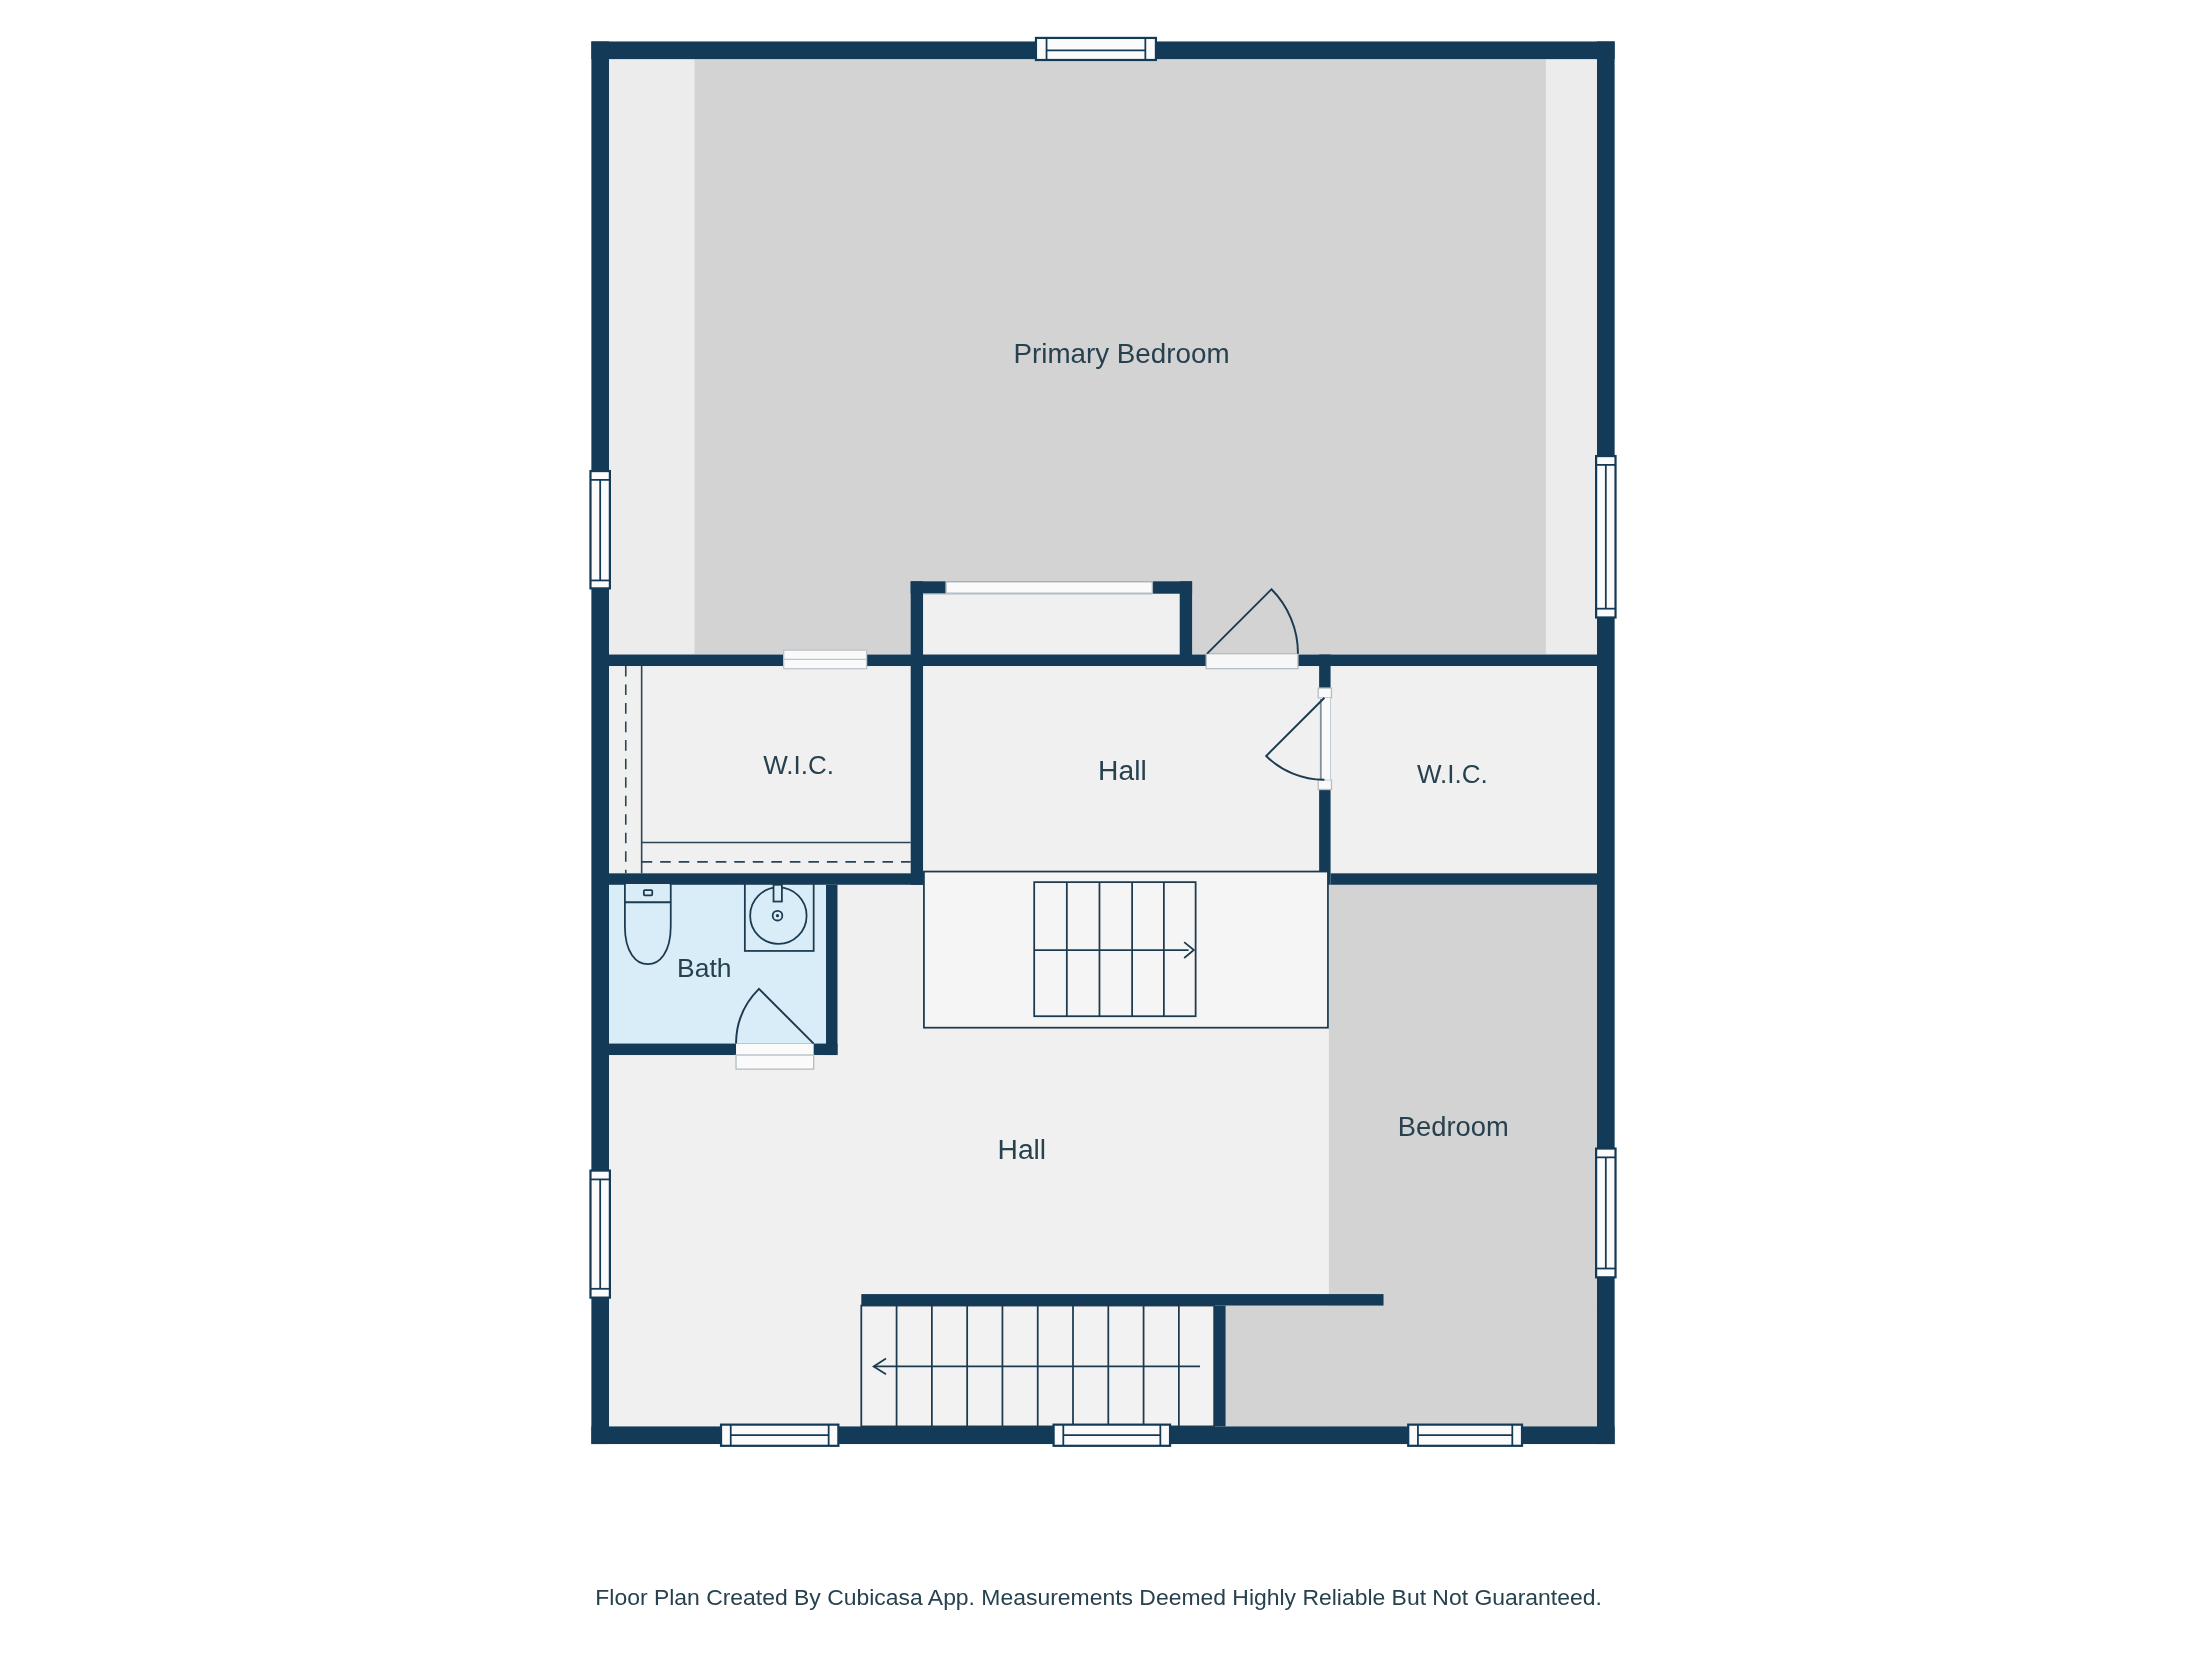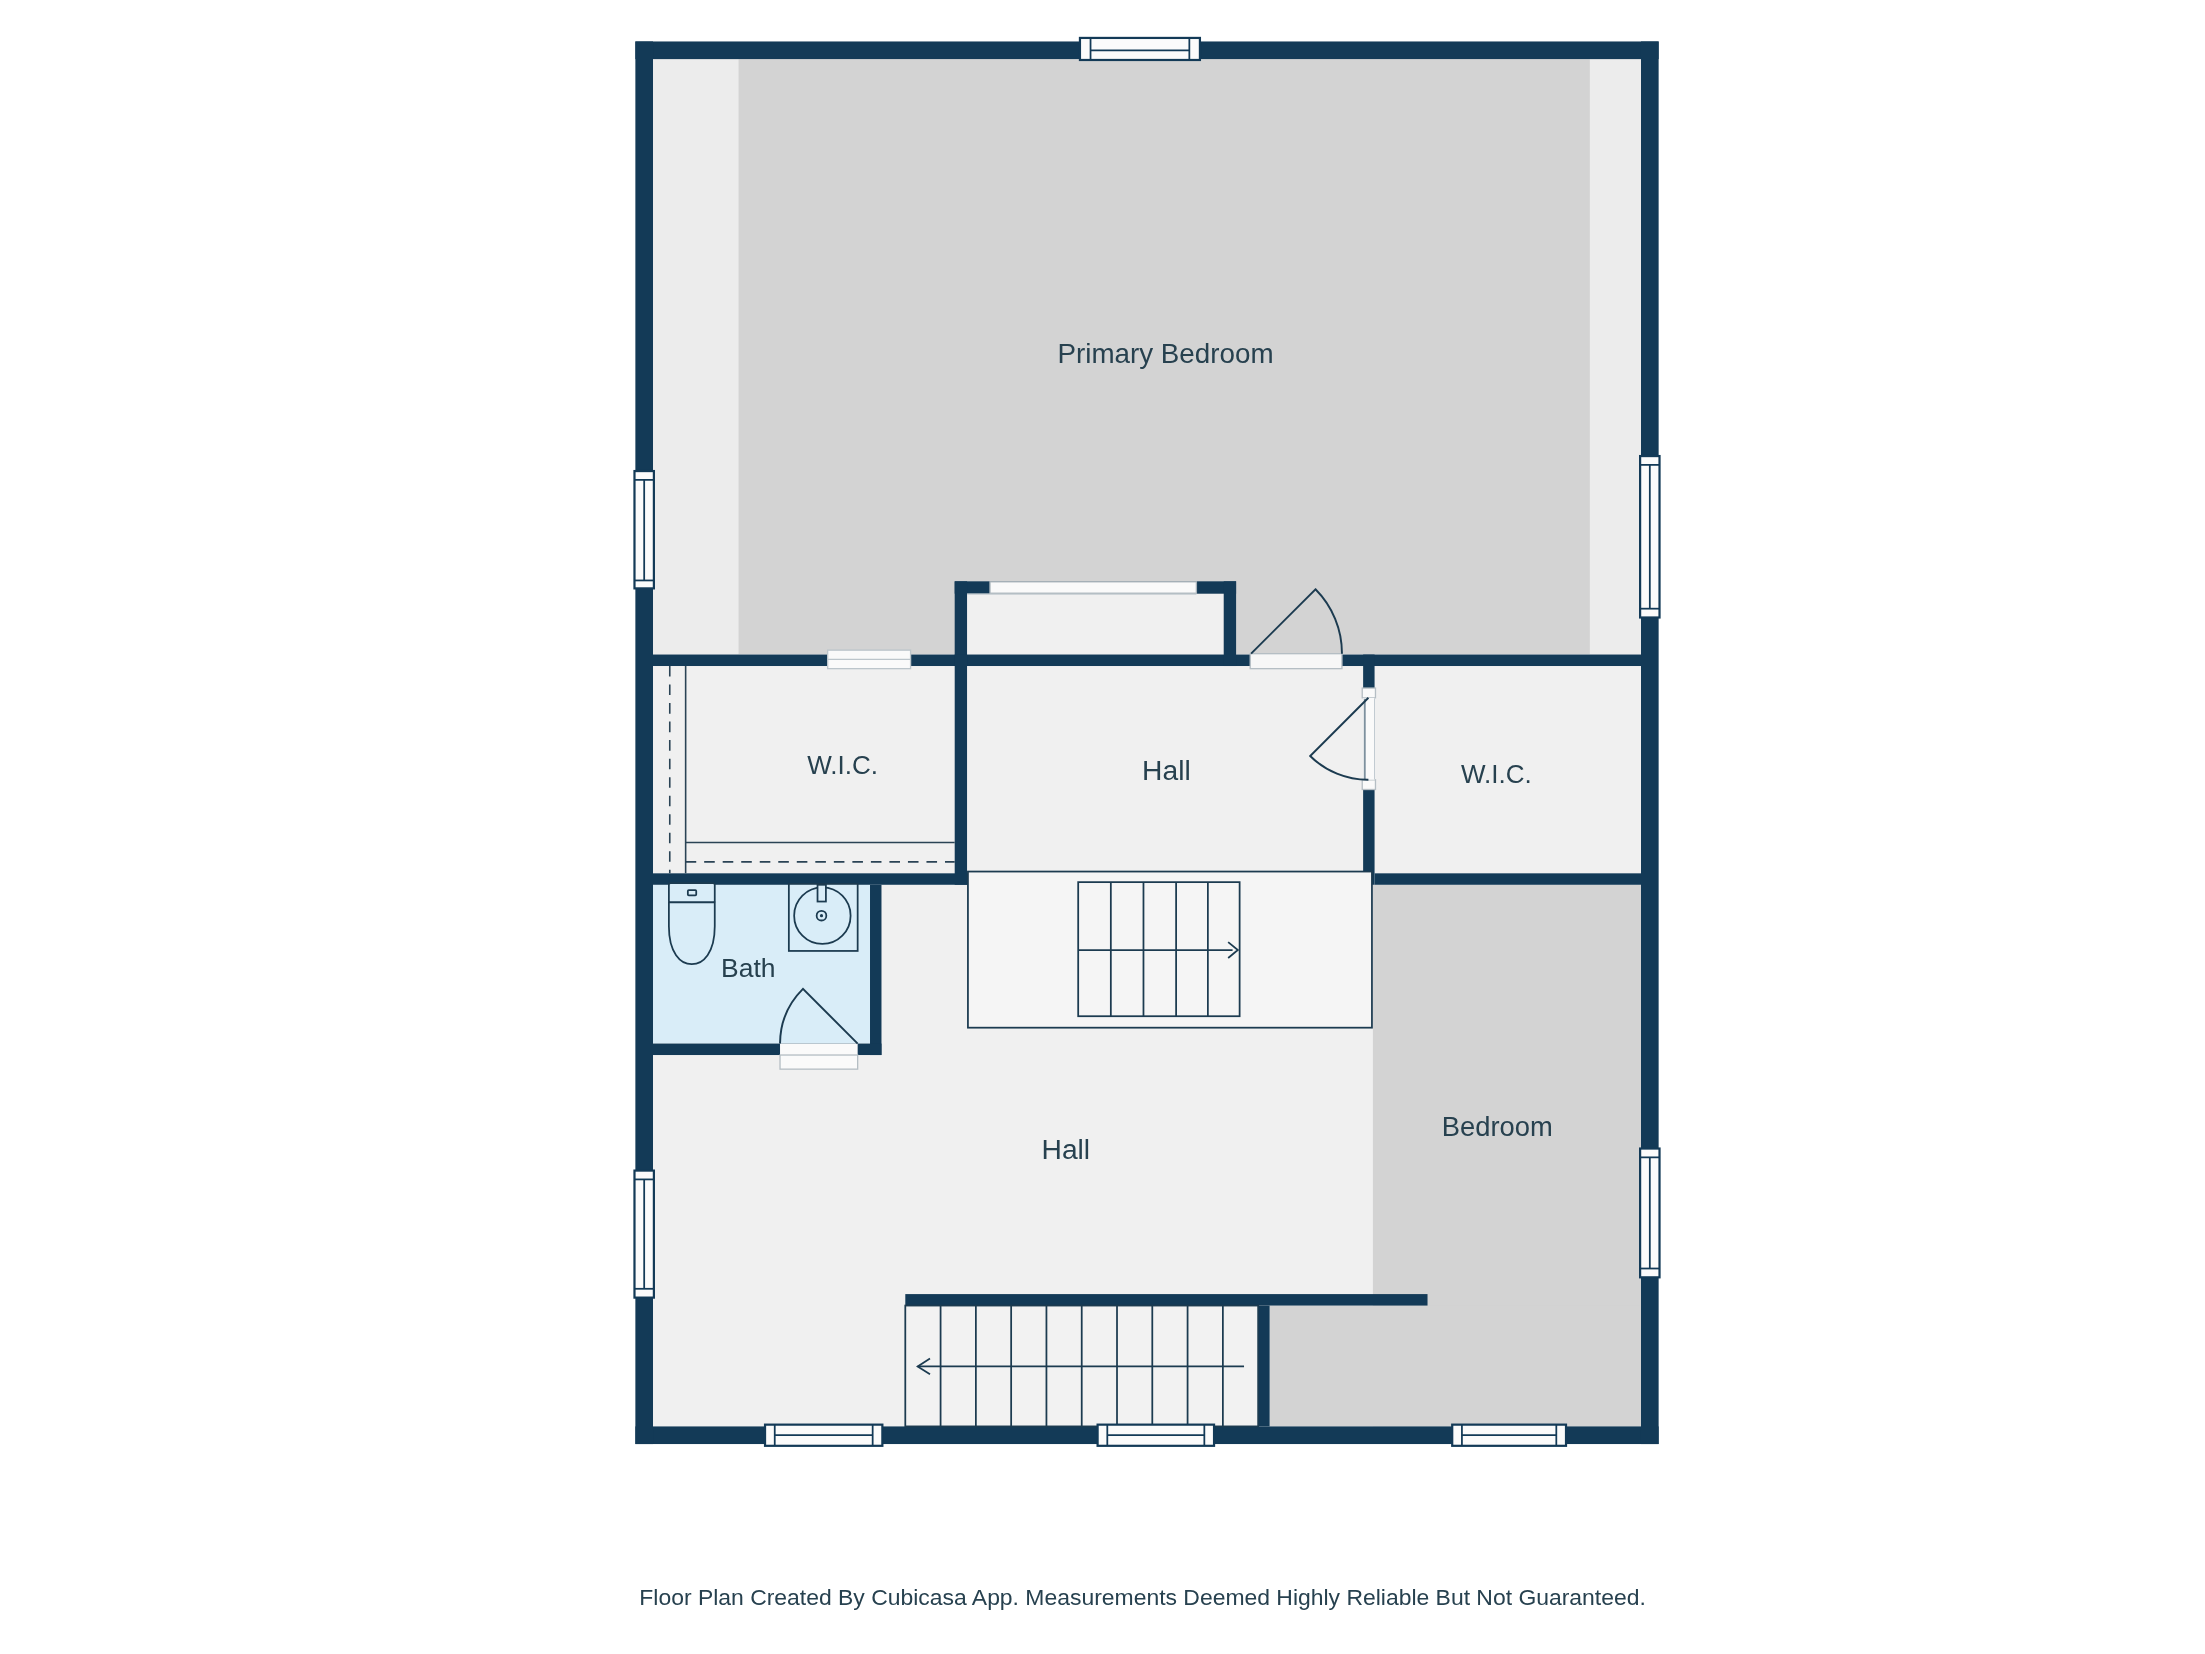--- a/index.html
+++ b/index.html
@@ -1,16 +1,16 @@
 <!DOCTYPE html>
 <html style="font-size:14px"><head>
 <meta charset="utf-8">
 <style>
   html,body{margin:0;padding:0;background:#ffffff;}
-  #plan{width:1874px;height:1654px;position:relative;font-family:"Liberation Sans", sans-serif;margin-left:44px;}
+  #plan{width:1874px;height:1654px;position:relative;font-family:"Liberation Sans", sans-serif;}
   text{font-family:"Liberation Sans", sans-serif;fill:#27414f;}
 </style>
 </head>
 <body>
 <div id="plan">
 <svg width="2206" height="1654" viewBox="0 0 2500 1875">
 
 <rect x="0" y="0" width="2500" height="1875" fill="#ffffff"></rect>
 
 <rect x="690" y="67" width="1120" height="675" fill="#d3d3d3"></rect>

